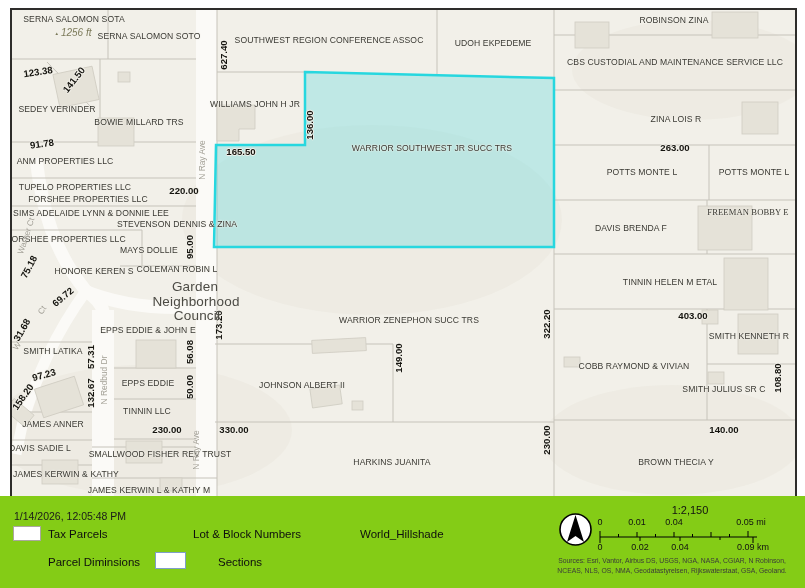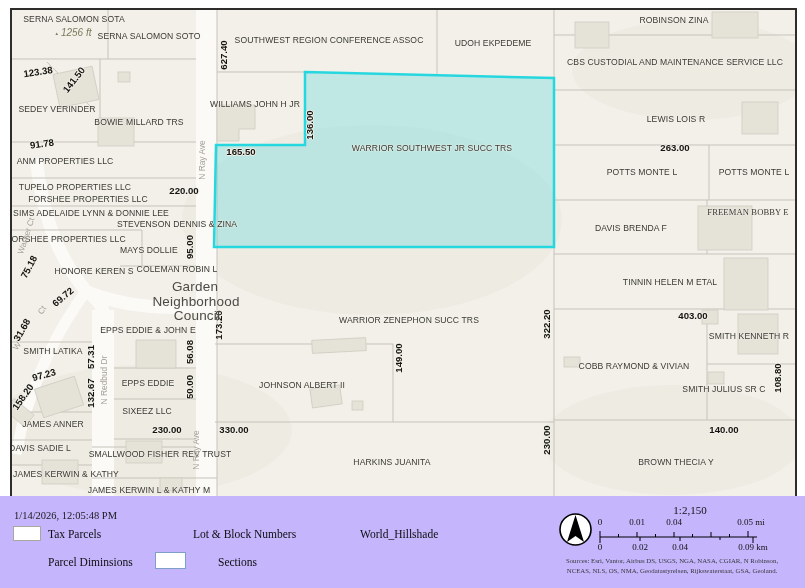--- a/index.html
+++ b/index.html
@@ -18,21 +18,21 @@
   .lbl-d{font-size:9.6px;font-weight:700;color:#15140f;
          text-shadow:-1px 0 0 #f2f0e9,1px 0 0 #f2f0e9,0 -1px 0 #f2f0e9,0 1px 0 #f2f0e9;}
   .lbl-s{font-size:8.4px;color:#a3a096;text-shadow:0 0 1px #fbfaf7;}
   .lbl-g{font-size:13.5px;color:#4c4b45;letter-spacing:.2px;
          text-shadow:0 0 2px #f2f0e9;}
   .lbl-e{font-size:10px;font-style:italic;color:#7c7a5a;}
   .lbl-e::before{content:"▲";font-style:normal;font-size:4.5px;vertical-align:1px;
                  margin-right:2px;color:#7c7a5a;}
 
   
-  .legend{position:absolute;left:0;top:496px;width:805px;height:92px;background:#c4b5fd;font-family:Liberation Serif, serif;}
+  .legend{position:absolute;left:0;top:496px;width:805px;height:92px;background:#84cc16;}
   .date{position:absolute;left:14px;top:14px;font-size:10.5px;color:#1a1a1a;}
   .leg-label{position:absolute;font-size:11.5px;color:#0e0e0e;}
   .swatch{position:absolute;box-sizing:border-box;background:#fff;}
   .swatch-parcels{left:13px;top:30px;width:28px;height:15px;border:1px solid #aaa79e;}
   .swatch-sections{left:155px;top:56px;width:31px;height:17px;border:1.5px solid #7f9fc9;}
 
   .north-wrap{position:absolute;left:557px;top:15px;width:37px;height:37px;}
   .ratio{position:absolute;left:650px;top:8px;width:80px;text-align:center;
          font-size:11px;color:#111;}
   .tick-label{position:absolute;font-size:9px;color:#111;transform:translateX(-50%);}
@@ -121,31 +121,31 @@
         <div class="lbl lbl-o" style="left: 82px; top: 261px; transform: translate(-50%, -50%) rotate(0deg);">HONORE KEREN S</div>
         <div class="lbl lbl-o" style="left: 165px; top: 259px; transform: translate(-50%, -50%) rotate(0deg);">COLEMAN ROBIN L</div>
         <div class="lbl lbl-o" style="left: 136px; top: 320px; transform: translate(-50%, -50%) rotate(0deg);">EPPS EDDIE &amp; JOHN E</div>
         <div class="lbl lbl-o" style="left: 41px; top: 341px; transform: translate(-50%, -50%) rotate(0deg);">SMITH LATIKA</div>
         <div class="lbl lbl-o" style="left: 41px; top: 414px; transform: translate(-50%, -50%) rotate(0deg);">JAMES ANNER</div>
         <div class="lbl lbl-o" style="left: 28px; top: 438px; transform: translate(-50%, -50%) rotate(0deg);">DAVIS SADIE L</div>
         <div class="lbl lbl-o" style="left: 54px; top: 464px; transform: translate(-50%, -50%) rotate(0deg);">JAMES KERWIN &amp; KATHY</div>
         <div class="lbl lbl-o" style="left: 137px; top: 480px; transform: translate(-50%, -50%) rotate(0deg);">JAMES KERWIN L &amp; KATHY M</div>
         <div class="lbl lbl-o" style="left: 148px; top: 444px; transform: translate(-50%, -50%) rotate(0deg);">SMALLWOOD FISHER REV TRUST</div>
         <div class="lbl lbl-o" style="left: 136px; top: 373px; transform: translate(-50%, -50%) rotate(0deg);">EPPS EDDIE</div>
-        <div class="lbl lbl-o" style="left: 135px; top: 401px; transform: translate(-50%, -50%) rotate(0deg);">SIXEEZ LLC</div>
+        <div class="lbl lbl-o" style="left: 135px; top: 401px; transform: translate(-50%, -50%) rotate(0deg);">TINNIN LLC</div>
         <div class="lbl lbl-o" style="left: 243px; top: 94px; transform: translate(-50%, -50%) rotate(0deg);">WILLIAMS JOHN H JR</div>
         <div class="lbl lbl-o" style="left: 317px; top: 30px; transform: translate(-50%, -50%) rotate(0deg);">SOUTHWEST REGION CONFERENCE ASSOC</div>
         <div class="lbl lbl-o" style="left: 481px; top: 33px; transform: translate(-50%, -50%) rotate(0deg);">UDOH EKPEDEME</div>
         <div class="lbl lbl-o" style="left: 420px; top: 138px; transform: translate(-50%, -50%) rotate(0deg);">WARRIOR SOUTHWEST JR SUCC TRS</div>
         <div class="lbl lbl-o" style="left: 397px; top: 310px; transform: translate(-50%, -50%) rotate(0deg);">WARRIOR ZENEPHON SUCC TRS</div>
         <div class="lbl lbl-o" style="left: 290px; top: 375px; transform: translate(-50%, -50%) rotate(0deg);">JOHNSON ALBERT II</div>
         <div class="lbl lbl-o" style="left: 380px; top: 452px; transform: translate(-50%, -50%) rotate(0deg);">HARKINS JUANITA</div>
         <div class="lbl lbl-o" style="left: 662px; top: 10px; transform: translate(-50%, -50%) rotate(0deg);">ROBINSON ZINA</div>
         <div class="lbl lbl-o" style="left: 663px; top: 52px; transform: translate(-50%, -50%) rotate(0deg);">CBS CUSTODIAL AND MAINTENANCE SERVICE LLC</div>
-        <div class="lbl lbl-o" style="left: 664px; top: 109px; transform: translate(-50%, -50%) rotate(0deg);">LEWIS LOIS R</div>
+        <div class="lbl lbl-o" style="left: 664px; top: 109px; transform: translate(-50%, -50%) rotate(0deg);">ZINA LOIS R</div>
         <div class="lbl lbl-o" style="left: 630px; top: 162px; transform: translate(-50%, -50%) rotate(0deg);">POTTS MONTE L</div>
         <div class="lbl lbl-o" style="left: 742px; top: 162px; transform: translate(-50%, -50%) rotate(0deg);">POTTS MONTE L</div>
         <div class="lbl lbl-o" style="left: 619px; top: 218px; transform: translate(-50%, -50%) rotate(0deg);">DAVIS BRENDA F</div>
         <div class="lbl lbl-o" style="left: 736px; top: 202px; transform: translate(-50%, -50%) rotate(0deg); font-family: Liberation Serif, serif;">FREEMAN BOBBY E</div>
         <div class="lbl lbl-o" style="left: 658px; top: 272px; transform: translate(-50%, -50%) rotate(0deg);">TINNIN HELEN M ETAL</div>
         <div class="lbl lbl-o" style="left: 737px; top: 326px; transform: translate(-50%, -50%) rotate(0deg);">SMITH KENNETH R</div>
         <div class="lbl lbl-o" style="left: 622px; top: 356px; transform: translate(-50%, -50%) rotate(0deg);">COBB RAYMOND &amp; VIVIAN</div>
         <div class="lbl lbl-o" style="left: 712px; top: 379px; transform: translate(-50%, -50%) rotate(0deg);">SMITH JULIUS SR C</div>
         <div class="lbl lbl-o" style="left: 664px; top: 452px; transform: translate(-50%, -50%) rotate(0deg);">BROWN THECIA Y</div>
         <div class="lbl lbl-d" style="left: 26px; top: 62px; transform: translate(-50%, -50%) rotate(-8deg);">123.38</div>

